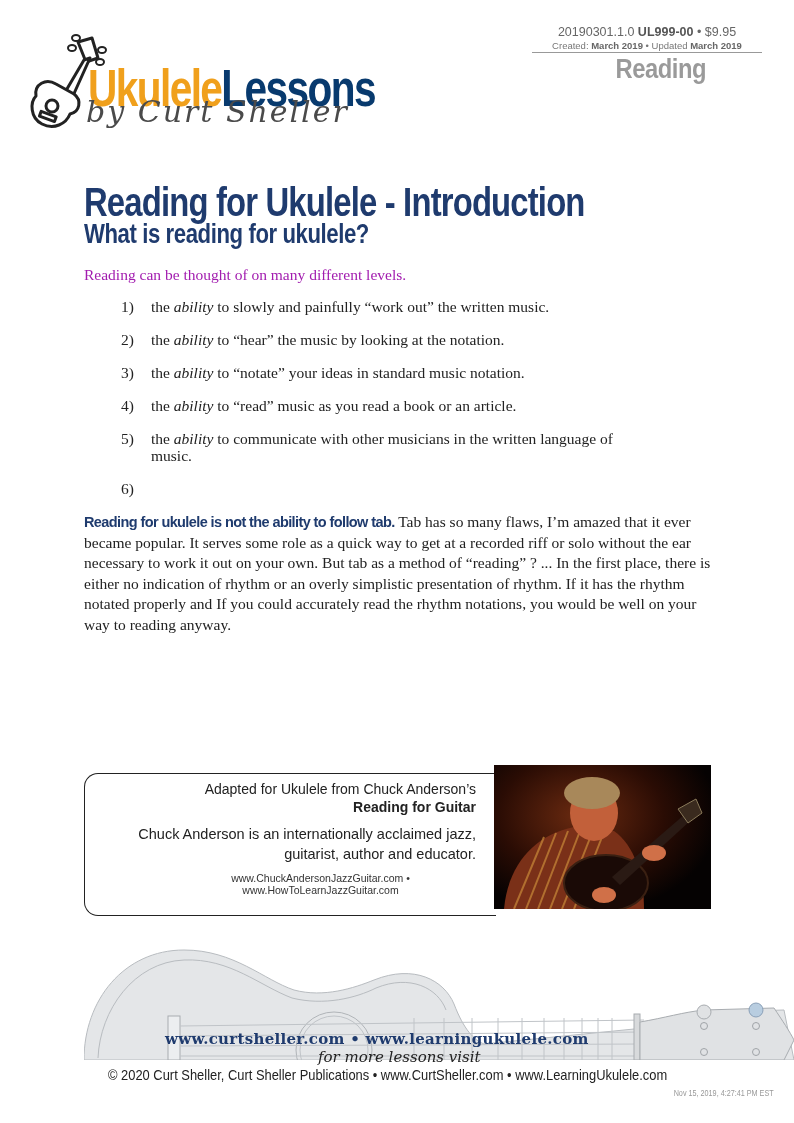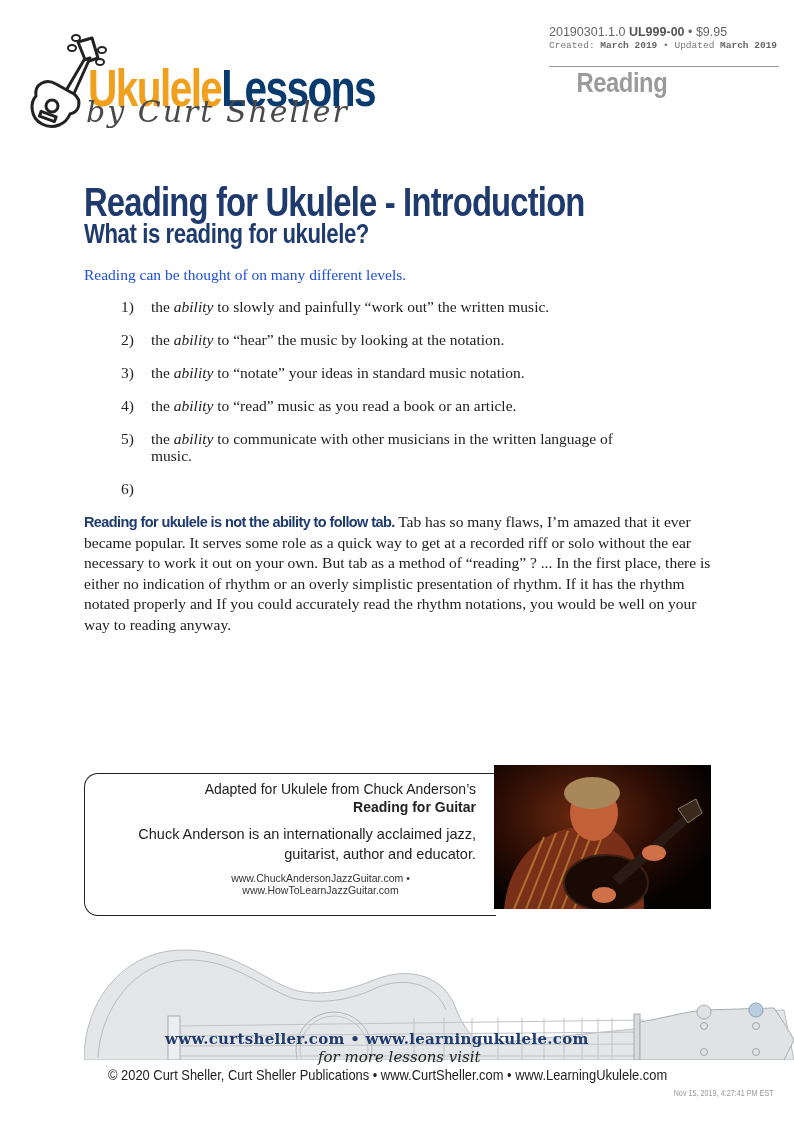--- a/index.html
+++ b/index.html
@@ -1,39 +1,39 @@
 <!DOCTYPE html>
 <html><head>
 <meta charset="utf-8">
 <style>
   * { margin: 0; padding: 0; box-sizing: border-box; }
   html, body { width: 794px; height: 1123px; background: #ffffff; overflow: hidden; }
   body { position: relative; font-family: "Liberation Serif", serif; color: #222; }
 
   
-  .meta { position: absolute; top: 24px; right: 15px; text-align: left; width: 230px; }
+  .meta { position: absolute; top: 24px; right: 32px; text-align: center; width: 230px; }
   .meta .line1 { font-family: "Liberation Sans", sans-serif; font-size: 12.5px; color: #666; line-height: 16px; }
   .meta .line1 b { color: #555; font-weight: bold; }
-  .meta .line2 { font-family: Liberation Mono, monospace; font-size: 9.5px; color: #777; line-height: 12px; padding-bottom: 14px; border-bottom: 1px solid #999; }
+  .meta .line2 { font-family: Liberation Sans, sans-serif; font-size: 9.5px; color: #777; line-height: 12px; padding-bottom: 0; border-bottom: 1px solid #999; }
   .meta .line2 b { color: #666; }
   .meta .section { font-family: "Liberation Sans", sans-serif; font-weight: bold; font-size: 27px; color: #9a9a9a; letter-spacing: -0.5px; line-height: 32px; transform: scaleX(0.88); transform-origin: right center; }
 
   
   .logo { position: absolute; left: 26px; top: 28px; width: 420px; height: 110px; }
   .logo .wordmark { position: absolute; left: 62px; top: 34px; font-family: "Liberation Sans", sans-serif; font-weight: bold; font-size: 52px; letter-spacing: -2px; line-height: 52px; transform: scaleX(0.78); transform-origin: left top; white-space: nowrap; }
   .logo .wordmark .uk { color: #f0a01c; }
   .logo .wordmark .ls { color: #083a6e; }
   .logo .byline { position: absolute; left: 60px; top: 66px; font-family: "DejaVu Serif", serif; font-style: italic; font-size: 30px; color: #4a4a4a; letter-spacing: 2px; white-space: nowrap; }
 
   
   .title { position: absolute; left: 84px; top: 180px; font-family: "Liberation Sans", sans-serif; font-weight: bold; color: #1f3b6e; white-space: nowrap; }
   .title .h1 { font-size: 40px; line-height: 44px; letter-spacing: -1px; transform: scaleX(0.82); transform-origin: left; }
   .title .h2 { font-size: 27px; line-height: 28px; letter-spacing: -0.5px; transform: scaleX(0.82); transform-origin: left; margin-top: -4px; }
 
-  .intro { position: absolute; left: 84px; top: 265px; font-size: 15.5px; line-height: 20px; color: #1d4ed8; }
+  .intro { position: absolute; left: 84px; top: 265px; font-size: 15.5px; line-height: 20px; color: #a21caf; }
 
   .list { position: absolute; left: 121px; top: 298px; width: 520px; list-style: none; }
   .list li { display: flex; font-size: 15.5px; line-height: 17px; margin-bottom: 16px; color: #222; }
   .list li .num { width: 30px; flex: 0 0 30px; }
   .list li .txt em { font-style: italic; }
 
   .para { position: absolute; left: 84px; top: 512px; width: 630px; font-size: 15.5px; line-height: 20.6px; color: #222; }
   .para .lead { font-family: "Liberation Sans", sans-serif; font-weight: bold; font-size: 14.5px; letter-spacing: -0.6px; color: #1f3b6e; }
 
   

